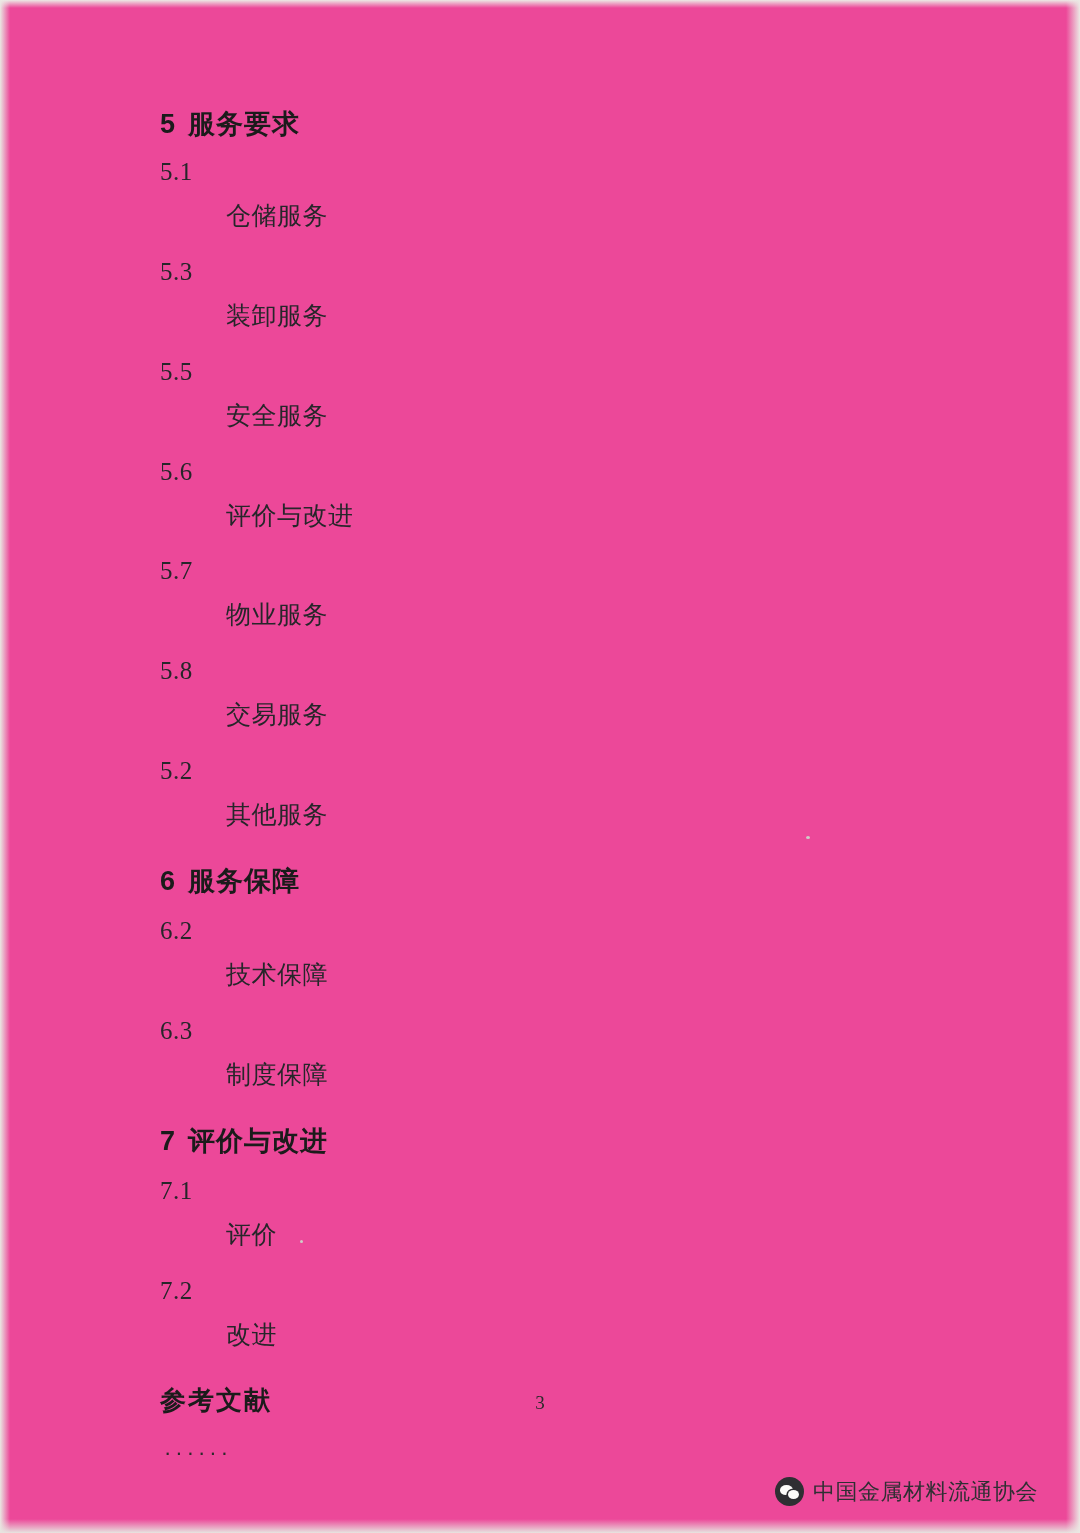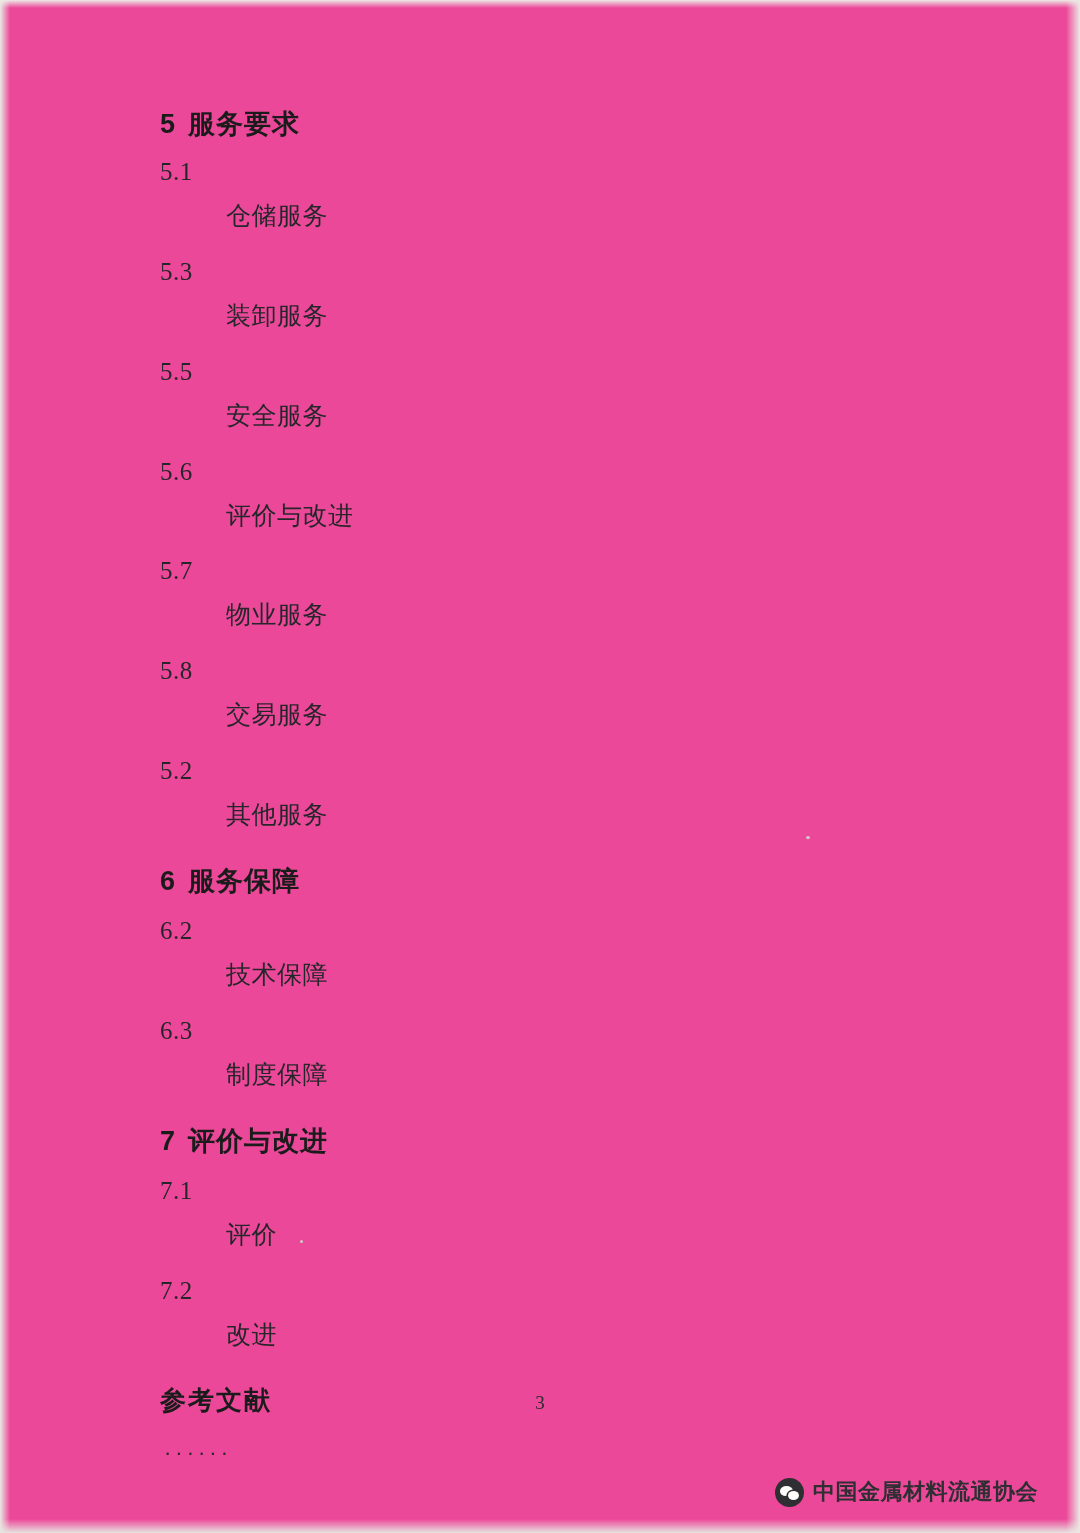--- a/index.html
+++ b/index.html
@@ -115,23 +115,22 @@
     font-family: "Liberation Serif", serif;
     font-size: 19px;
     color: #2b2b2b;
   }
 
   .watermark {
     position: absolute;
     right: 42px;
     bottom: 26px;
     display: flex;
-    align-items: center;
+    align-items: flex-start;
     gap: 9px;
-    font-weight: bold;
   }
   .wechat-badge {
     width: 29px;
     height: 29px;
     border-radius: 50%;
     background: #2f2f33;
     position: relative;
     flex: 0 0 auto;
   }
   .wechat-badge::before {

